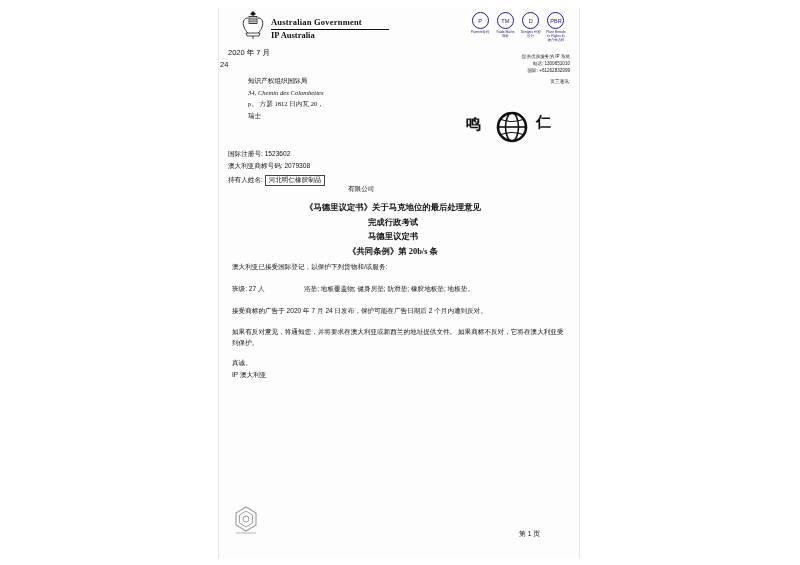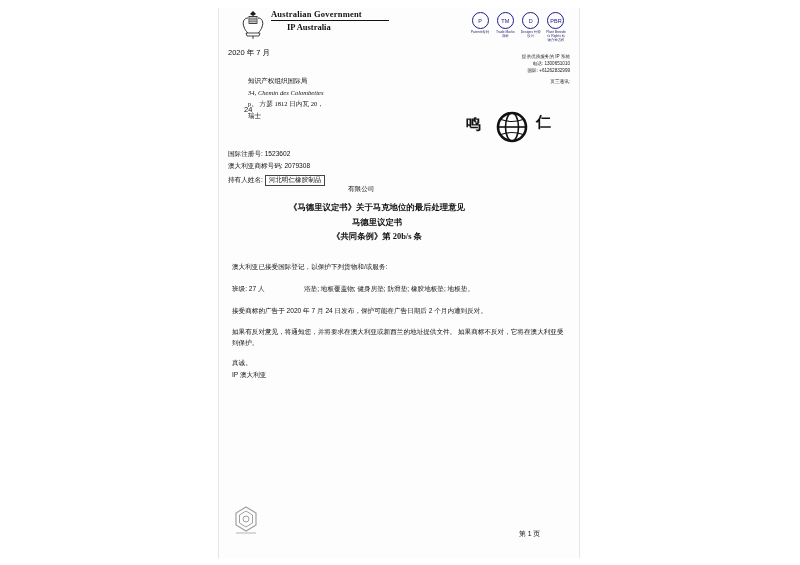--- a/index.html
+++ b/index.html
@@ -31,21 +31,21 @@
     border-right: 1px solid #e6e6e6;
   }
 
   
   .crest-block {
     position: absolute;
     left: 22px;
     top: 10px;
     width: 150px;
     display: flex;
-    align-items: flex-start;
+    align-items: flex-end;
     gap: 5px;
   }
   .crest {
     width: 26px;
     height: 30px;
     position: relative;
     flex: 0 0 auto;
   }
   .crest svg { display: block; }
   .crest-text {
@@ -63,21 +63,20 @@
     width: 118px;
     height: 1px;
     background: #111;
     margin: 1.5px 0 1.5px 0;
   }
   .ip-line {
     font-family: "Liberation Serif", serif;
     font-weight: bold;
     font-size: 8.5px;
     color: #111;
-    margin-left: 16px;
   }
 
   
   .badges {
     position: absolute;
     left: 250px;
     top: 12px;
     width: 96px;
     display: flex;
     justify-content: space-between;
@@ -201,21 +200,21 @@
     left: 130px;
     top: 185px;
     font-size: 6.6px;
     font-family: "Liberation Sans", sans-serif;
     color: #111;
   }
 
   
   .title-block {
     position: absolute;
-    left: 208px;
+    left: 224px;
     top: 201px;
     width: 338px;
     text-align: center;
     font-family: "Liberation Serif", serif;
     font-weight: bold;
     font-size: 8.4px;
     line-height: 1.75;
     color: #111;
   }
 
@@ -310,21 +309,21 @@
 
   <div class="contact" style="left:466px;">
     <div>提供优质服务的 IP 系统</div>
     <div>电话: 1300651010</div>
     <div>国际: +61262832999</div>
     <div class="spacer"></div>
     <div>页三通讯:</div>
   </div>
 
   <div class="date-line" style="left:228px;">2020 年 7 月</div>
-  <div class="date-line2" style="left:244px;margin-top:45px;">24</div>
+  <div class="date-line2" style="left:220px;">24</div>
 
   <div class="address" style="left:248px;">
     <div>知识产权组织国际局</div>
     <div class="it">34, Chemin des Colombettes</div>
     <div>p。  方瑟 1812 日内瓦 20，</div>
     <div>瑞士</div>
   </div>
 
   <div class="seal" style="left:466px;">
     <div class="seal-ch left">鸣</div>
@@ -351,20 +350,21 @@
     </div>
     <div class="row" style="margin-top:2px;">
       <span class="label">持有人姓名:</span>
       <span class="holder-name">河北明仁橡胶制品</span>
     </div>
   </div>
   <div class="holder-cont" style="left:348px;">有限公司</div>
 
   <div class="title-block">
     <div>《马德里议定书》关于马克地位的最后处理意见</div>
+    <div>完成行政考试</div>
     <div>马德里议定书</div>
     <div>《共同条例》第 20b/s 条</div>
   </div>
 
   <div class="body-text p1">澳大利亚已接受国际登记，以保护下列货物和/或服务:</div>
 
   <div class="body-text classes">
     <table>
       <tbody>
           <tr>

